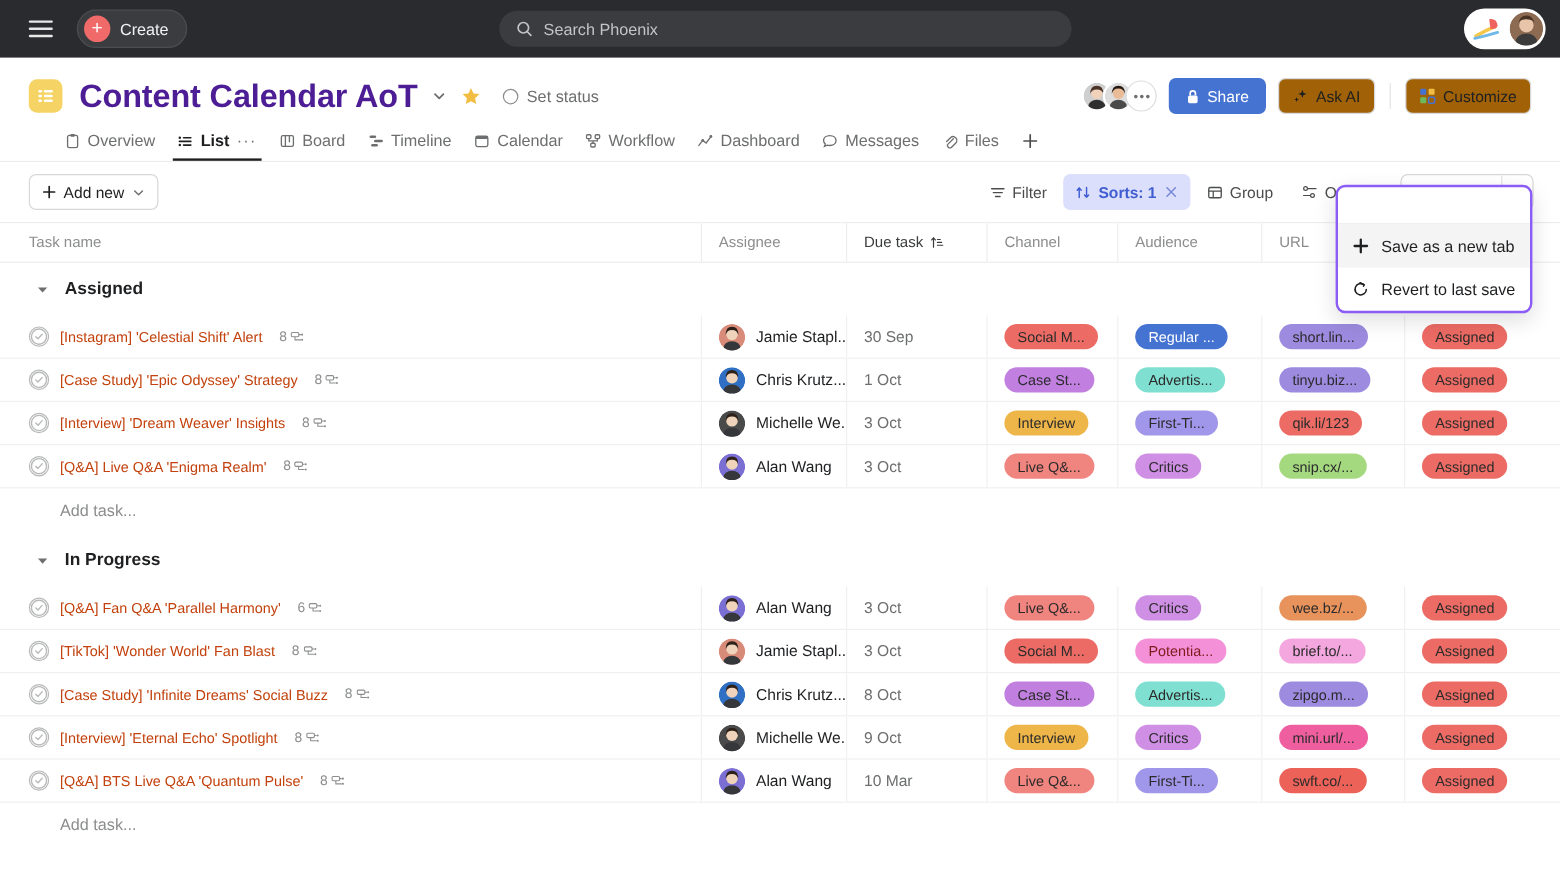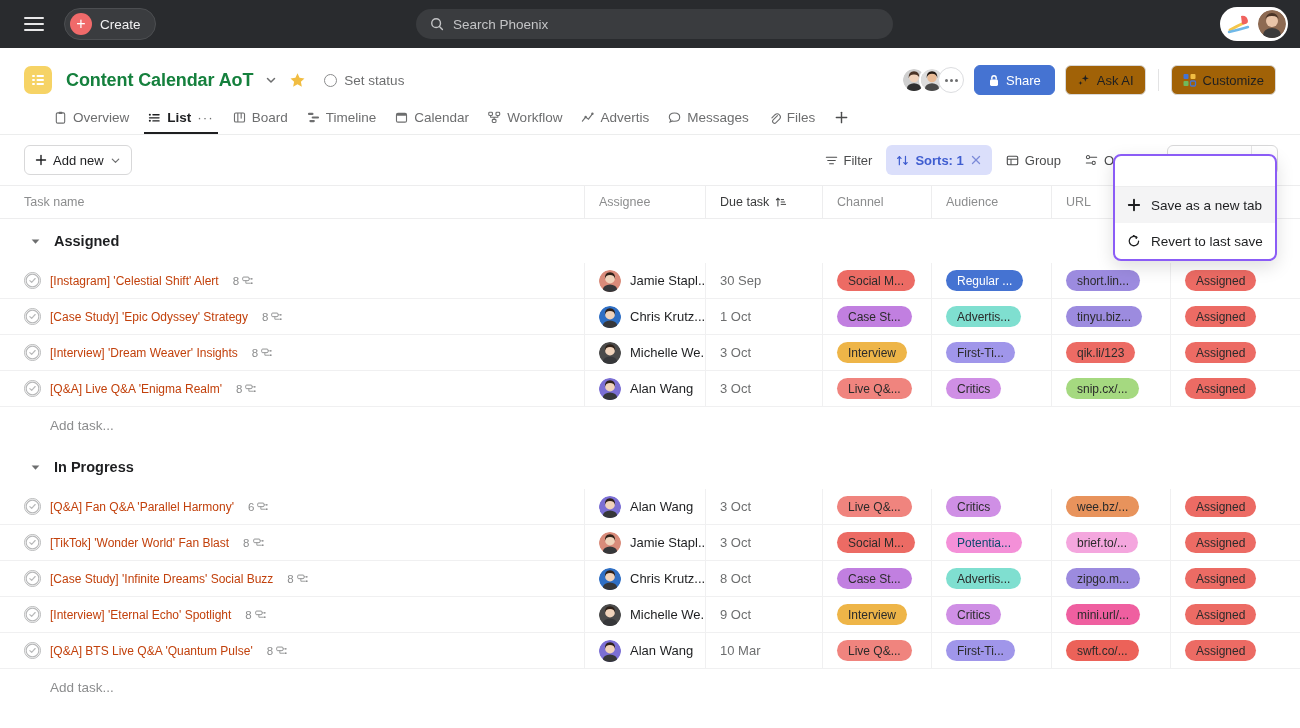--- a/index.html
+++ b/index.html
@@ -46,21 +46,21 @@
   .logo-mark { width: 34px; height: 30px; display:flex; align-items:center; justify-content:center;}
   .avatar { border-radius: 50%; overflow: hidden; display:block; }
 
   
   .proj-header { padding: 14px 24px 0 24px; background: #fff; }
   .proj-row { display: flex; align-items: center; height: 36px; }
   .proj-icon {
     width: 28px; height: 28px; border-radius: 7px; background: #f6d365;
     display: flex; align-items: center; justify-content: center; flex: 0 0 auto;
   }
-  .proj-title { font-size: 18px; font-weight: 700; color: #15803d; margin-left: 14px; letter-spacing: -0.1px;}
+  .proj-title { font-size: 27px; font-weight: 700; color: #4c1d95; margin-left: 14px; letter-spacing: -0.1px;}
   .chev { margin-left: 12px; color: #6d6e6f; cursor: pointer; display:flex; }
   .star { margin-left: 12px; cursor: pointer; display:flex;}
   .set-status {
     margin-left: 18px; display: flex; align-items: center; gap: 7px;
     color: #6d6e6f; font-size: 13.5px; cursor: pointer;
   }
   .circ-o { width: 13px; height: 13px; border: 1.6px solid #8b8c8d; border-radius: 50%; }
   .hdr-right { margin-left: auto; display: flex; align-items: center; gap: 10px; }
   .avatars { display: flex; align-items: center; }
   .avatars .avatar { border: 2px solid #fff; }
@@ -321,21 +321,21 @@
           <path d="M2.8 4.8 V6.8 H10.6 V4.8 M6.6 6.8 V9" stroke="#6d6e6f" stroke-width="1.1" fill="none"></path>
         </svg>
       <span>Workflow</span>
     </div>
     <div class="tab">
       <svg width="13" height="13" viewBox="0 0 14 14">
           <path d="M1.5 11 L5 6.5 L8 8.8 L12.5 2.8" stroke="#6d6e6f" stroke-width="1.2" fill="none" stroke-linecap="round"></path>
           <circle cx="5" cy="6.5" r="1.3" fill="#6d6e6f"></circle>
           <circle cx="12.3" cy="3" r="1.3" fill="#6d6e6f"></circle>
         </svg>
-      <span>Advertis</span>
+      <span>Dashboard</span>
     </div>
     <div class="tab">
       <svg width="13" height="13" viewBox="0 0 14 14">
           <path d="M7 2.2 C10.3 2.2 12.6 4.1 12.6 6.6 C12.6 9.1 10.3 11 7 11 C6.2 11 5.5 10.9 4.8 10.7 L2.2 11.8 L3 9.6 C2 8.8 1.4 7.8 1.4 6.6 C1.4 4.1 3.7 2.2 7 2.2Z" fill="none" stroke="#6d6e6f" stroke-width="1.2"></path>
         </svg>
       <span>Messages</span>
     </div>
     <div class="tab">
       <svg width="13" height="13" viewBox="0 0 14 14">
           <path d="M10.2 5 L5.6 9.6 A2.1 2.1 0 0 0 8.6 12.6 L12.4 8.8 A3.4 3.4 0 0 0 7.6 4 L4.2 7.4" stroke="#6d6e6f" stroke-width="1.2" fill="none" stroke-linecap="round"></path>
@@ -710,21 +710,21 @@
             <span class="aname">Jamie Stapl...</span>
           </span>
         </div>
         <div class="td c2">
           <span class="date">3 Oct</span>
         </div>
         <div class="td c3">
           <span class="pill" style="background:#ec6b64;color:#2b2b2b">Social M...</span>
         </div>
         <div class="td c4">
-          <span class="pill" style="background:#f490d8;color:#0c4a6e">Potentia...</span>
+          <span class="pill" style="background:#f490d8;color:#7f1d1d">Potentia...</span>
         </div>
         <div class="td c5">
           <span class="pill" style="background:#f4a6de;color:#2b2b2b">brief.to/...</span>
         </div>
         <div class="td c6">
           <span class="pill" style="background:#ec6b64;color:#2b2b2b">Assigned</span>
         </div>
       </div>
       <div class="trow">
         <div class="td name c0" style="position:relative">

